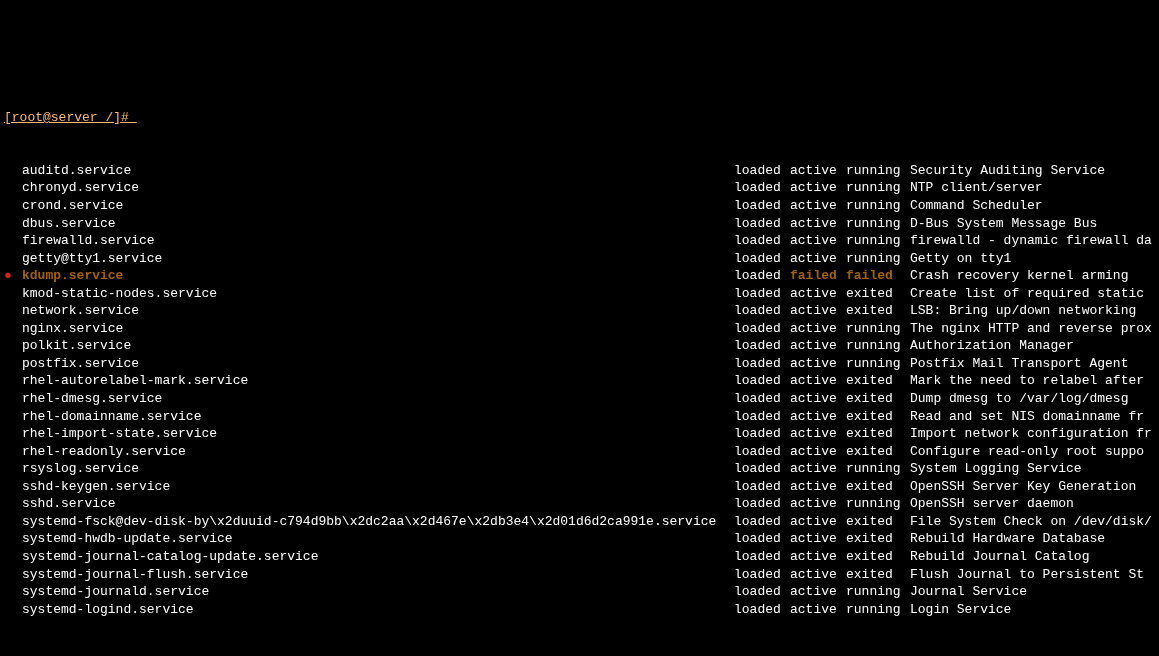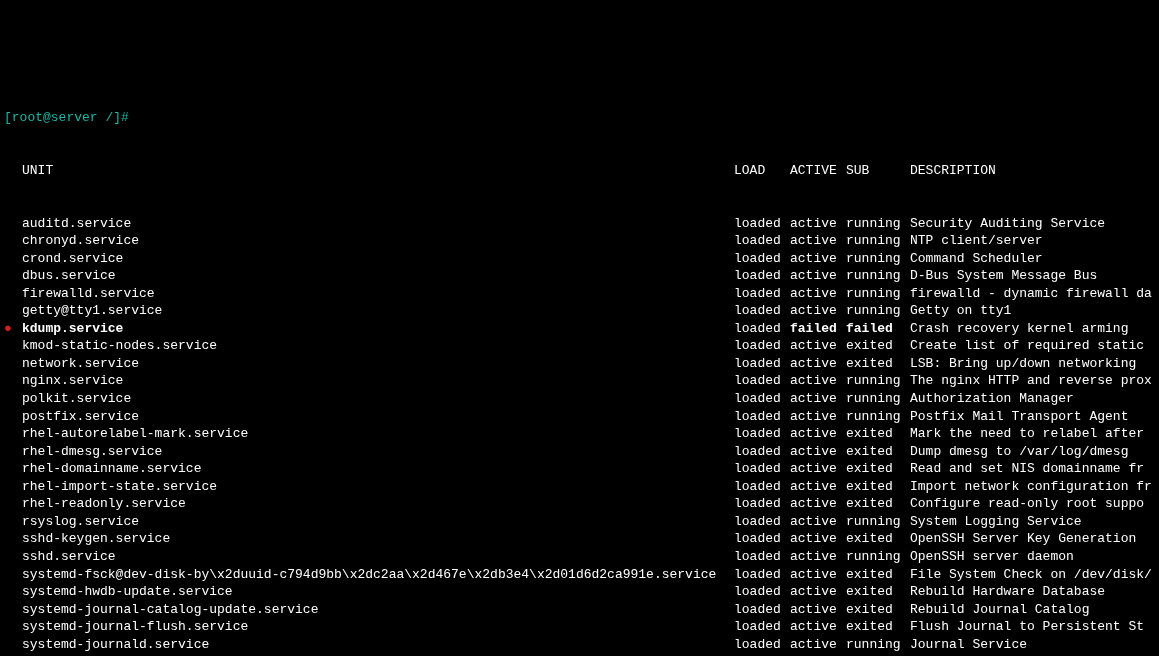--- a/index.html
+++ b/index.html
@@ -17,21 +17,22 @@
       white-space: pre;
       overflow: hidden;
     }
     .terminal {
       width: 100%;
     }
     .prompt-line {
       display: flex;
     }
     .prompt {
-      color: #14b8a6;
+      color: #fdba74;
+      text-decoration: underline;
     }
     .command {
       color: #ffffff;
     }
     .header-row, .service-row {
       display: flex;
     }
     .col-bullet {
       width: 10px;
       flex-shrink: 0;
@@ -58,41 +59,33 @@
       overflow: hidden;
     }
     .header-row .col-unit,
     .header-row .col-load,
     .header-row .col-active,
     .header-row .col-sub,
     .header-row .col-desc {
       color: #ffffff;
     }
     .failed {
-      color: #ffffff;
+      color: #a16207;
       font-weight: bold;
     }
     .bullet-failed {
       color: #d62020;
     }
   </style>
 </head>
 <body>
 
 
 
 <div class="terminal">
   <div class="prompt-line">
     <span class="prompt">[root@server /]# </span>
   </div>
-  <div class="header-row">
-    <span class="col-bullet"> </span>
-    <span class="col-unit">UNIT</span>
-    <span class="col-load">LOAD</span>
-    <span class="col-active">ACTIVE</span>
-    <span class="col-sub">SUB</span>
-    <span class="col-desc">DESCRIPTION</span>
-  </div>
   <div id="service-list"><div class="service-row"><span class="col-bullet"> </span><span class="col-unit">auditd.service</span><span class="col-load">loaded</span><span class="col-active">active</span><span class="col-sub">running</span><span class="col-desc">Security Auditing Service</span></div><div class="service-row"><span class="col-bullet"> </span><span class="col-unit">chronyd.service</span><span class="col-load">loaded</span><span class="col-active">active</span><span class="col-sub">running</span><span class="col-desc">NTP client/server</span></div><div class="service-row"><span class="col-bullet"> </span><span class="col-unit">crond.service</span><span class="col-load">loaded</span><span class="col-active">active</span><span class="col-sub">running</span><span class="col-desc">Command Scheduler</span></div><div class="service-row"><span class="col-bullet"> </span><span class="col-unit">dbus.service</span><span class="col-load">loaded</span><span class="col-active">active</span><span class="col-sub">running</span><span class="col-desc">D-Bus System Message Bus</span></div><div class="service-row"><span class="col-bullet"> </span><span class="col-unit">firewalld.service</span><span class="col-load">loaded</span><span class="col-active">active</span><span class="col-sub">running</span><span class="col-desc">firewalld - dynamic firewall da</span></div><div class="service-row"><span class="col-bullet"> </span><span class="col-unit">getty@tty1.service</span><span class="col-load">loaded</span><span class="col-active">active</span><span class="col-sub">running</span><span class="col-desc">Getty on tty1</span></div><div class="service-row"><span class="col-bullet bullet-failed">●</span><span class="col-unit failed">kdump.service</span><span class="col-load">loaded</span><span class="col-active failed">failed</span><span class="col-sub failed">failed</span><span class="col-desc">Crash recovery kernel arming</span></div><div class="service-row"><span class="col-bullet"> </span><span class="col-unit">kmod-static-nodes.service</span><span class="col-load">loaded</span><span class="col-active">active</span><span class="col-sub">exited</span><span class="col-desc">Create list of required static</span></div><div class="service-row"><span class="col-bullet"> </span><span class="col-unit">network.service</span><span class="col-load">loaded</span><span class="col-active">active</span><span class="col-sub">exited</span><span class="col-desc">LSB: Bring up/down networking</span></div><div class="service-row"><span class="col-bullet"> </span><span class="col-unit">nginx.service</span><span class="col-load">loaded</span><span class="col-active">active</span><span class="col-sub">running</span><span class="col-desc">The nginx HTTP and reverse prox</span></div><div class="service-row"><span class="col-bullet"> </span><span class="col-unit">polkit.service</span><span class="col-load">loaded</span><span class="col-active">active</span><span class="col-sub">running</span><span class="col-desc">Authorization Manager</span></div><div class="service-row"><span class="col-bullet"> </span><span class="col-unit">postfix.service</span><span class="col-load">loaded</span><span class="col-active">active</span><span class="col-sub">running</span><span class="col-desc">Postfix Mail Transport Agent</span></div><div class="service-row"><span class="col-bullet"> </span><span class="col-unit">rhel-autorelabel-mark.service</span><span class="col-load">loaded</span><span class="col-active">active</span><span class="col-sub">exited</span><span class="col-desc">Mark the need to relabel after</span></div><div class="service-row"><span class="col-bullet"> </span><span class="col-unit">rhel-dmesg.service</span><span class="col-load">loaded</span><span class="col-active">active</span><span class="col-sub">exited</span><span class="col-desc">Dump dmesg to /var/log/dmesg</span></div><div class="service-row"><span class="col-bullet"> </span><span class="col-unit">rhel-domainname.service</span><span class="col-load">loaded</span><span class="col-active">active</span><span class="col-sub">exited</span><span class="col-desc">Read and set NIS domainname fr</span></div><div class="service-row"><span class="col-bullet"> </span><span class="col-unit">rhel-import-state.service</span><span class="col-load">loaded</span><span class="col-active">active</span><span class="col-sub">exited</span><span class="col-desc">Import network configuration fr</span></div><div class="service-row"><span class="col-bullet"> </span><span class="col-unit">rhel-readonly.service</span><span class="col-load">loaded</span><span class="col-active">active</span><span class="col-sub">exited</span><span class="col-desc">Configure read-only root suppo</span></div><div class="service-row"><span class="col-bullet"> </span><span class="col-unit">rsyslog.service</span><span class="col-load">loaded</span><span class="col-active">active</span><span class="col-sub">running</span><span class="col-desc">System Logging Service</span></div><div class="service-row"><span class="col-bullet"> </span><span class="col-unit">sshd-keygen.service</span><span class="col-load">loaded</span><span class="col-active">active</span><span class="col-sub">exited</span><span class="col-desc">OpenSSH Server Key Generation</span></div><div class="service-row"><span class="col-bullet"> </span><span class="col-unit">sshd.service</span><span class="col-load">loaded</span><span class="col-active">active</span><span class="col-sub">running</span><span class="col-desc">OpenSSH server daemon</span></div><div class="service-row"><span class="col-bullet"> </span><span class="col-unit">systemd-fsck@dev-disk-by\x2duuid-c794d9bb\x2dc2aa\x2d467e\x2db3e4\x2d01d6d2ca991e.service</span><span class="col-load">loaded</span><span class="col-active">active</span><span class="col-sub">exited</span><span class="col-desc">File System Check on /dev/disk/</span></div><div class="service-row"><span class="col-bullet"> </span><span class="col-unit">systemd-hwdb-update.service</span><span class="col-load">loaded</span><span class="col-active">active</span><span class="col-sub">exited</span><span class="col-desc">Rebuild Hardware Database</span></div><div class="service-row"><span class="col-bullet"> </span><span class="col-unit">systemd-journal-catalog-update.service</span><span class="col-load">loaded</span><span class="col-active">active</span><span class="col-sub">exited</span><span class="col-desc">Rebuild Journal Catalog</span></div><div class="service-row"><span class="col-bullet"> </span><span class="col-unit">systemd-journal-flush.service</span><span class="col-load">loaded</span><span class="col-active">active</span><span class="col-sub">exited</span><span class="col-desc">Flush Journal to Persistent St</span></div><div class="service-row"><span class="col-bullet"> </span><span class="col-unit">systemd-journald.service</span><span class="col-load">loaded</span><span class="col-active">active</span><span class="col-sub">running</span><span class="col-desc">Journal Service</span></div><div class="service-row"><span class="col-bullet"> </span><span class="col-unit">systemd-logind.service</span><span class="col-load">loaded</span><span class="col-active">active</span><span class="col-sub">running</span><span class="col-desc">Login Service</span></div></div>
 </div>
 
 
 
 
 </body></html>

